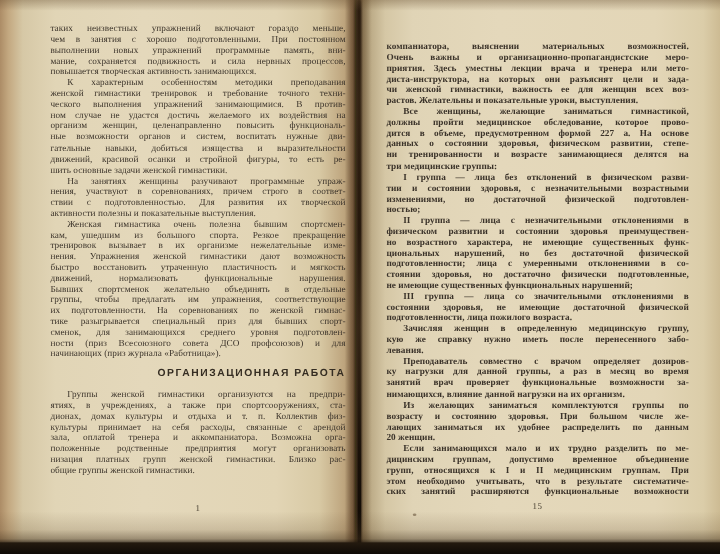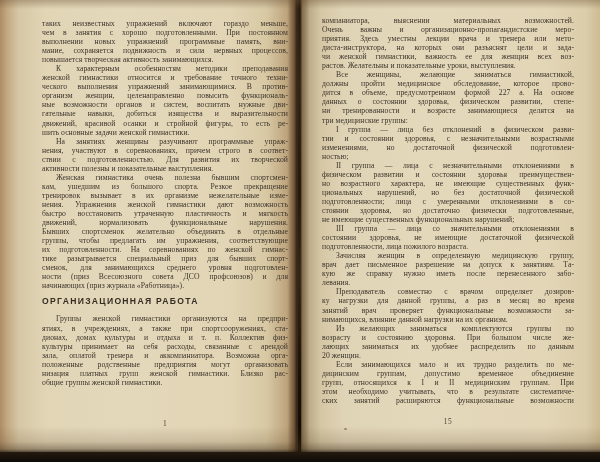--- a/index.html
+++ b/index.html
@@ -51,28 +51,28 @@
       rgba(40,26,13,.55) 0%,rgba(58,40,22,.45) 18%,rgba(35,22,11,.8) 42%,
       rgba(60,42,24,.5) 60%,rgba(24,15,8,.95) 85%,rgba(16,10,5,1) 100%);
     border-radius:2px;pointer-events:none;
   }
   .speck{position:absolute;width:3px;height:2px;background:rgba(92,72,48,.55);border-radius:50%;}
   .text-block{
     position:absolute;color:var(--ink,#3b332a);
     font-size:7.7px;line-height:9.05px;letter-spacing:.05px;
   }
   .text-left{left:42px;top:19px;width:246px;}
-  .text-right{left:322px;top:16px;width:252px;}
+  .text-right{left:322px;top:34px;width:252px;font-weight:bold;}
   .line{text-align:justify;text-align-last:justify;white-space:normal;}
   .line.end{text-align-last:left;}
   .line.first{text-indent:14px;}
   .heading{
     font-family:"Liberation Sans","DejaVu Sans",sans-serif;
     font-weight:bold;font-size:8.6px;letter-spacing:1.3px;
-    text-align:left;margin:7px 0 8px 0;color:#352d22;
+    text-align:right;margin:7px 0 8px 0;color:#352d22;
   }
   .page-num{
     position:absolute;font-size:7.4px;color:#494033;
     text-align:center;letter-spacing:.5px;
   }
   .page-num-left{left:42px;top:419px;width:246px;}
   .page-num-right{left:322px;top:417px;width:252px;}
 </style>
 </head>
 <body>
@@ -84,22 +84,23 @@
   <div class="text-block text-left">
       <div class="para">
         <div class="line">таких неизвестных упражнений включают гораздо меньше,</div>
         <div class="line">чем в занятия с хорошо подготовленными. При постоянном</div>
         <div class="line">выполнении новых упражнений программные память, вни-</div>
         <div class="line">мание, сохраняется подвижность и сила нервных процессов,</div>
         <div class="line end">повышается творческая активность занимающихся.</div>
       </div>
       <div class="para">
         <div class="line first">К характерным особенностям методики преподавания</div>
-        <div class="line">женской гимнастики относится и требование точного техни-</div>
+        <div class="line">женской гимнастики тренировок и требование точного техни-</div>
         <div class="line">ческого выполнения упражнений занимающимися. В против-</div>
+        <div class="line">ном случае не удастся достичь желаемого их воздействия на</div>
         <div class="line">организм женщин, целенаправленно повысить функциональ-</div>
         <div class="line">ные возможности органов и систем, воспитать нужные дви-</div>
         <div class="line">гательные навыки, добиться изящества и выразительности</div>
         <div class="line">движений, красивой осанки и стройной фигуры, то есть ре-</div>
         <div class="line end">шить основные задачи женской гимнастики.</div>
       </div>
       <div class="para">
         <div class="line first">На занятиях женщины разучивают программные упраж-</div>
         <div class="line">нения, участвуют в соревнованиях, причем строго в соответ-</div>
         <div class="line">ствии с подготовленностью. Для развития их творческой</div>
@@ -164,21 +165,20 @@
         <div class="line">стоянии здоровья, но достаточно физически подготовленные,</div>
         <div class="line end">не имеющие существенных функциональных нарушений;</div>
       </div>
       <div class="para">
         <div class="line first">III группа — лица со значительными отклонениями в</div>
         <div class="line">состоянии здоровья, не имеющие достаточной физической</div>
         <div class="line end">подготовленности, лица пожилого возраста.</div>
       </div>
       <div class="para">
         <div class="line first">Зачисляя женщин в определенную медицинскую группу,</div>
-        <div class="line">врач дает письменное разрешение на допуск к занятиям. Та-</div>
         <div class="line">кую же справку нужно иметь после перенесенного забо-</div>
         <div class="line end">левания.</div>
       </div>
       <div class="para">
         <div class="line first">Преподаватель совместно с врачом определяет дозиров-</div>
         <div class="line">ку нагрузки для данной группы, а раз в месяц во время</div>
         <div class="line">занятий врач проверяет функциональные возможности за-</div>
         <div class="line end">нимающихся, влияние данной нагрузки на их организм.</div>
       </div>
       <div class="para">

